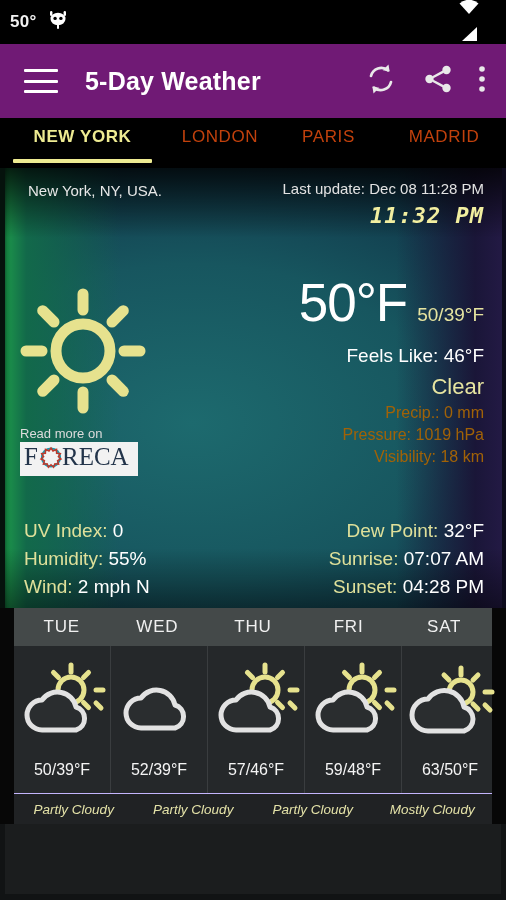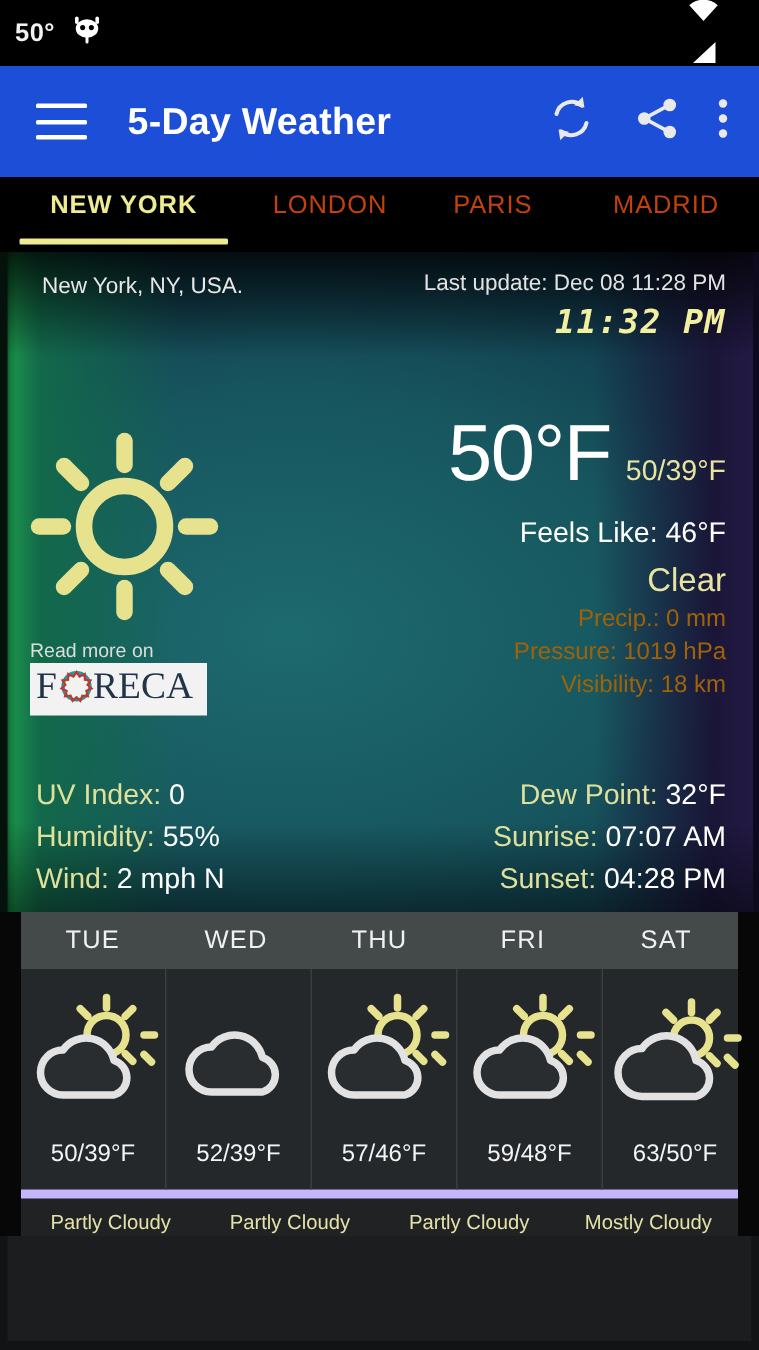--- a/index.html
+++ b/index.html
@@ -14,21 +14,21 @@
   
   .statusbar{position:absolute;top:0;left:0;width:506px;height:44px;background:#000;
     display:flex;align-items:center;padding:0 10px;box-sizing:border-box;}
   .sb-temp{color:#f2f2f2;font-size:17px;font-weight:bold;letter-spacing:.3px;}
   .sb-left{display:flex;align-items:center;gap:10px;}
   .sb-right{margin-left:auto;display:flex;align-items:center;gap:3px;flex-direction:column;}
   .sb-clock{color:#ffffff;font-size:20px;font-weight:500;letter-spacing:.4px;margin-left:4px;}
   .sb-ico{display:block;}
 
   
-  .appbar{position:absolute;top:44px;left:0;width:506px;height:74px;background:#1d4ed8;
+  .appbar{position:absolute;top:44px;left:0;width:506px;height:74px;background:#701a75;
     display:flex;align-items:center;}
   .hamburger{width:34px;height:24px;margin-left:24px;display:flex;flex-direction:column;
     justify-content:space-between;cursor:pointer;}
   .hamburger span{display:block;height:3px;background:#fff;border-radius:1px;}
   .apptitle{color:#ffffff;font-size:25px;font-weight:bold;margin-left:27px;letter-spacing:.2px;}
   .appicons{margin-left:auto;display:flex;align-items:center;gap:24px;padding-right:20px;}
   .appicons .ic{cursor:pointer;display:block;}
 
   
   .tabs{position:absolute;top:118px;left:0;width:506px;height:50px;background:#000;
@@ -86,21 +86,21 @@
   .fc-head{display:flex;background:rgba(118,128,128,.55);height:38px;}
   .fc-head div{flex:1;display:flex;align-items:center;justify-content:center;
     color:#f0f0f0;font-size:17px;letter-spacing:.8px;}
   .fc-cells{display:flex;background:#25282a;}
   .fc-cell{flex:1;height:147px;display:flex;flex-direction:column;align-items:center;
     justify-content:flex-start;border-right:1px solid #3a3d3f;box-sizing:border-box;position:relative;
     cursor:pointer;}
   .fc-cell:last-child{border-right:none;}
   .fc-ico{margin-top:16px;height:78px;display:flex;align-items:center;justify-content:center;}
   .fc-temp{position:absolute;bottom:14px;color:#f4f4f4;font-size:16px;}
-  .fc-conds{display:flex;background:#202224;border-top:6px solid #c4b5fd;height:30px;}
+  .fc-conds{display:flex;background:#202224;border-top:1px solid #c4b5fd;height:30px;font-style:italic;}
   .fc-cond{flex:1;display:flex;align-items:center;justify-content:center;
     color:#e4e2a8;font-size:13.5px;}
   .bottomfill{position:absolute;left:0;top:824px;width:506px;height:76px;background:#111314;}
   .bottomfill-in{position:absolute;left:5px;top:0;right:5px;bottom:6px;background:#1b1d1e;}
 </style>
 </head>
 <body>
 
 <div class="phone">
 

